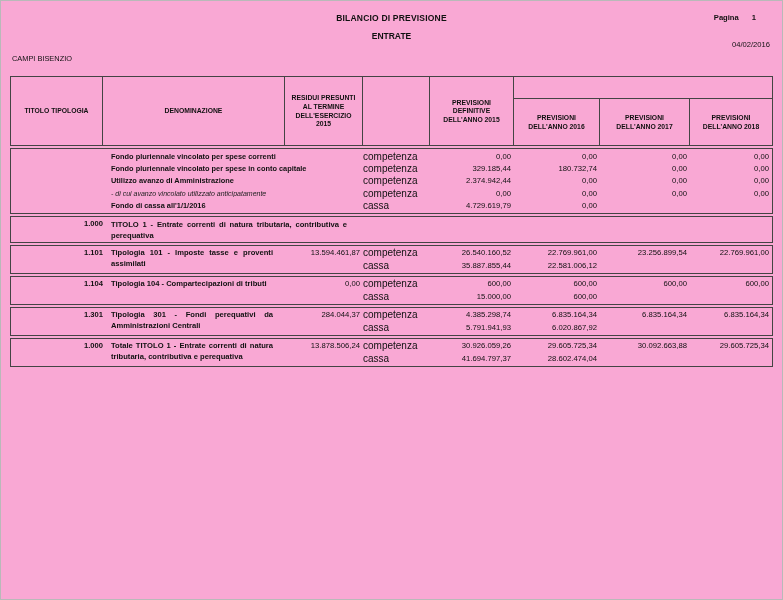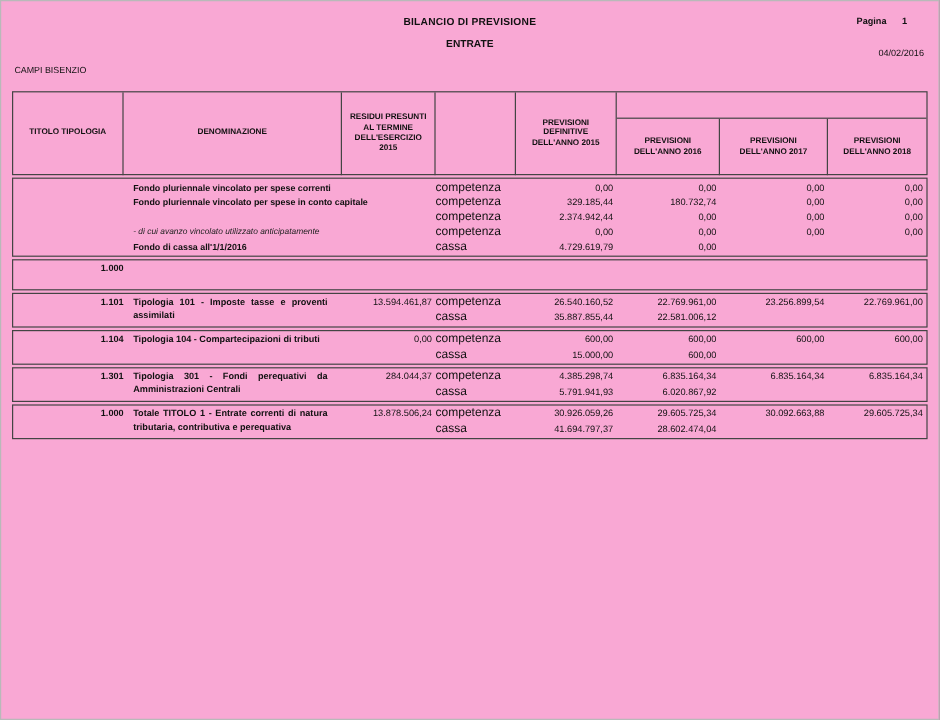--- a/index.html
+++ b/index.html
@@ -104,20 +104,21 @@
       </div>
       <div class="row grid8">
         <div class="lbl">Fondo pluriennale vincolato per spese in conto capitale</div>
         <div class="mode">competenza</div>
         <div class="num c5">329.185,44</div>
         <div class="num c6">180.732,74</div>
         <div class="num c7">0,00</div>
         <div class="num c8">0,00</div>
       </div>
       <div class="row grid8">
+        <div class="lbl">Utilizzo avanzo di Amministrazione</div>
         <div class="mode">competenza</div>
         <div class="num c5">2.374.942,44</div>
         <div class="num c6">0,00</div>
         <div class="num c7">0,00</div>
         <div class="num c8">0,00</div>
       </div>
       <div class="row grid8">
         <div class="lbl ital">- di cui avanzo vincolato utilizzato anticipatamente</div>
         <div class="mode">competenza</div>
         <div class="num c5">0,00</div>
@@ -131,20 +132,21 @@
         <div class="num c5">4.729.619,79</div>
         <div class="num c6">0,00</div>
         <div class="num c7"></div>
         <div class="num c8"></div>
       </div>
     </div>
 
     <div class="group g-titolo">
       <div class="rows grid8">
         <div class="code">1.000</div>
+        <div class="denom wide">TITOLO 1 - Entrate correnti di natura tributaria, contributiva e perequativa</div>
       </div>
     </div>
 
     <div class="group g-two">
       <div class="rows grid8">
         <div class="code r1">1.101</div>
         <div class="denom">Tipologia 101 - Imposte tasse e proventi assimilati</div>
         <div class="num r1" style="grid-column:3">13.594.461,87</div>
         <div class="mode r1">competenza</div>
         <div class="num c5 r1">26.540.160,52</div>

